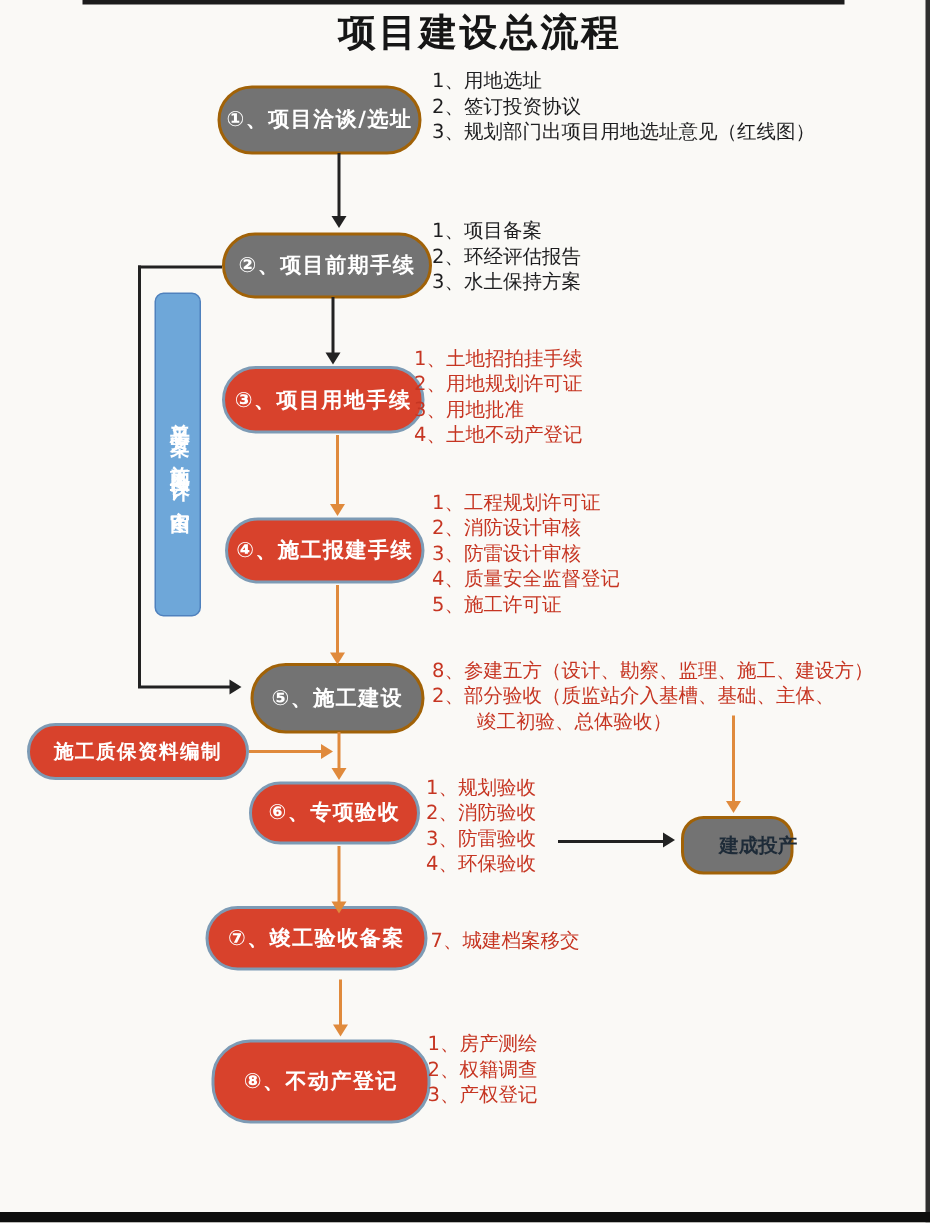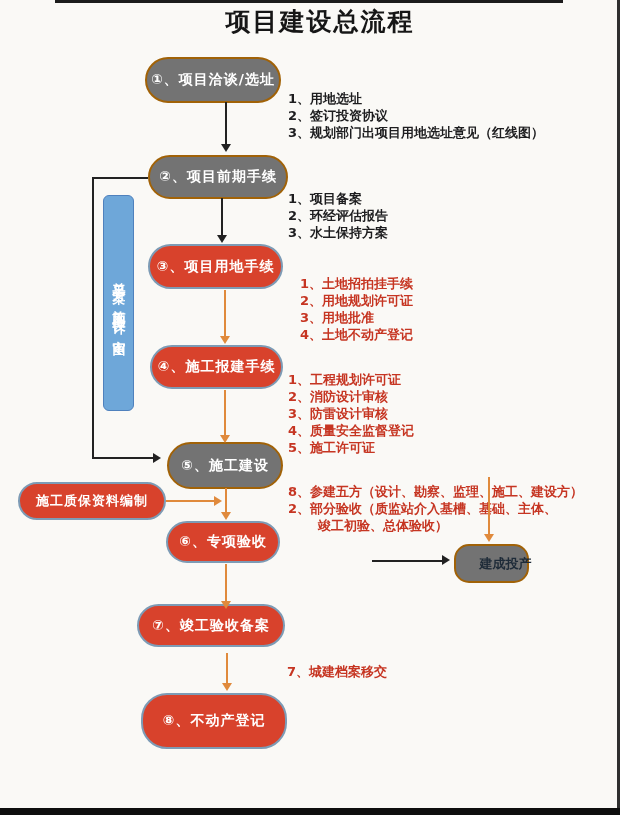--- a/index.html
+++ b/index.html
@@ -31,21 +31,21 @@
   .qa{left:18px;top:482px;width:148px;height:38px;border-radius:19px;font-size:13px;}
   .result{left:454px;top:544px;width:75px;height:39px;border-radius:15px;
           font-size:13px;color:#1e2b38;letter-spacing:0;padding-left:28px;}
 
   .vpanel{position:absolute;left:103px;top:195px;width:31px;height:216px;box-sizing:border-box;
           background:#6ea7d9;border:1px solid #4f81bd;border-radius:6px;
           display:flex;align-items:center;justify-content:center;
           writing-mode:vertical-rl;text-orientation:upright;
           color:#fff;font-weight:bold;font-size:13px;letter-spacing:3px;}
 
-  .notes{position:absolute;font-size:13px;font-weight:bold;line-height:17px;white-space:nowrap;margin-top:44px;}
+  .notes{position:absolute;font-size:13px;font-weight:normal;line-height:17px;white-space:nowrap;}
   .notes.black{color:#1d1d1f;}
   .notes.red{color:#c63522;}
   .notes .indent{padding-left:30px;}
 
   .vline{position:absolute;width:2px;}
   .hline{position:absolute;height:2px;}
   .c-black{background:#222222;}
   .c-orange{background:#e08a3c;}
   .tri-down{position:absolute;width:0;height:0;border-left:5px solid transparent;
             border-right:5px solid transparent;border-top:8px solid #222;}
@@ -81,40 +81,51 @@
   <div class="notes black" style="left:288px;top:46px;">
     <div>1、用地选址</div>
     <div>2、签订投资协议</div>
     <div>3、规划部门出项目用地选址意见（红线图）</div>
   </div>
   <div class="notes black" style="left:288px;top:146px;">
     <div>1、项目备案</div>
     <div>2、环经评估报告</div>
     <div>3、水土保持方案</div>
   </div>
-  <div class="notes red" style="left:300px;top:231px;">
+  <div class="notes red" style="left:276px;top:231px;">
     <div>1、土地招拍挂手续</div>
     <div>2、用地规划许可证</div>
     <div>3、用地批准</div>
     <div>4、土地不动产登记</div>
   </div>
   <div class="notes red" style="left:288px;top:327px;">
     <div>1、工程规划许可证</div>
     <div>2、消防设计审核</div>
     <div>3、防雷设计审核</div>
     <div>4、质量安全监督登记</div>
     <div>5、施工许可证</div>
   </div>
   <div class="notes red" style="left:288px;top:439px;">
     <div>8、参建五方（设计、勘察、监理、施工、建设方）</div>
     <div>2、部分验收（质监站介入基槽、基础、主体、</div>
     <div class="indent">竣工初验、总体验收）</div>
   </div>
+  <div class="notes red" style="left:284px;top:517px;">
+    <div>1、规划验收</div>
+    <div>2、消防验收</div>
+    <div>3、防雷验收</div>
+    <div>4、环保验收</div>
+  </div>
   <div class="notes red" style="left:287px;top:619px;">
     <div>7、城建档案移交</div>
+  </div>
+  <div class="notes red" style="left:285px;top:688px;">
+    <div>1、房产测绘</div>
+    <div>2、权籍调查</div>
+    <div>3、产权登记</div>
   </div>
 
   <div class="vline c-black" style="left:225px;top:102px;height:43px;"></div>
   <div class="tri-down" style="left:221px;top:144px;"></div>
 
   <div class="vline c-black" style="left:221px;top:198px;height:38px;"></div>
   <div class="tri-down" style="left:217px;top:235px;"></div>
 
   <div class="vline c-orange" style="left:224px;top:290px;height:47px;"></div>
   <div class="tri-down tri-orange" style="left:220px;top:336px;"></div>

